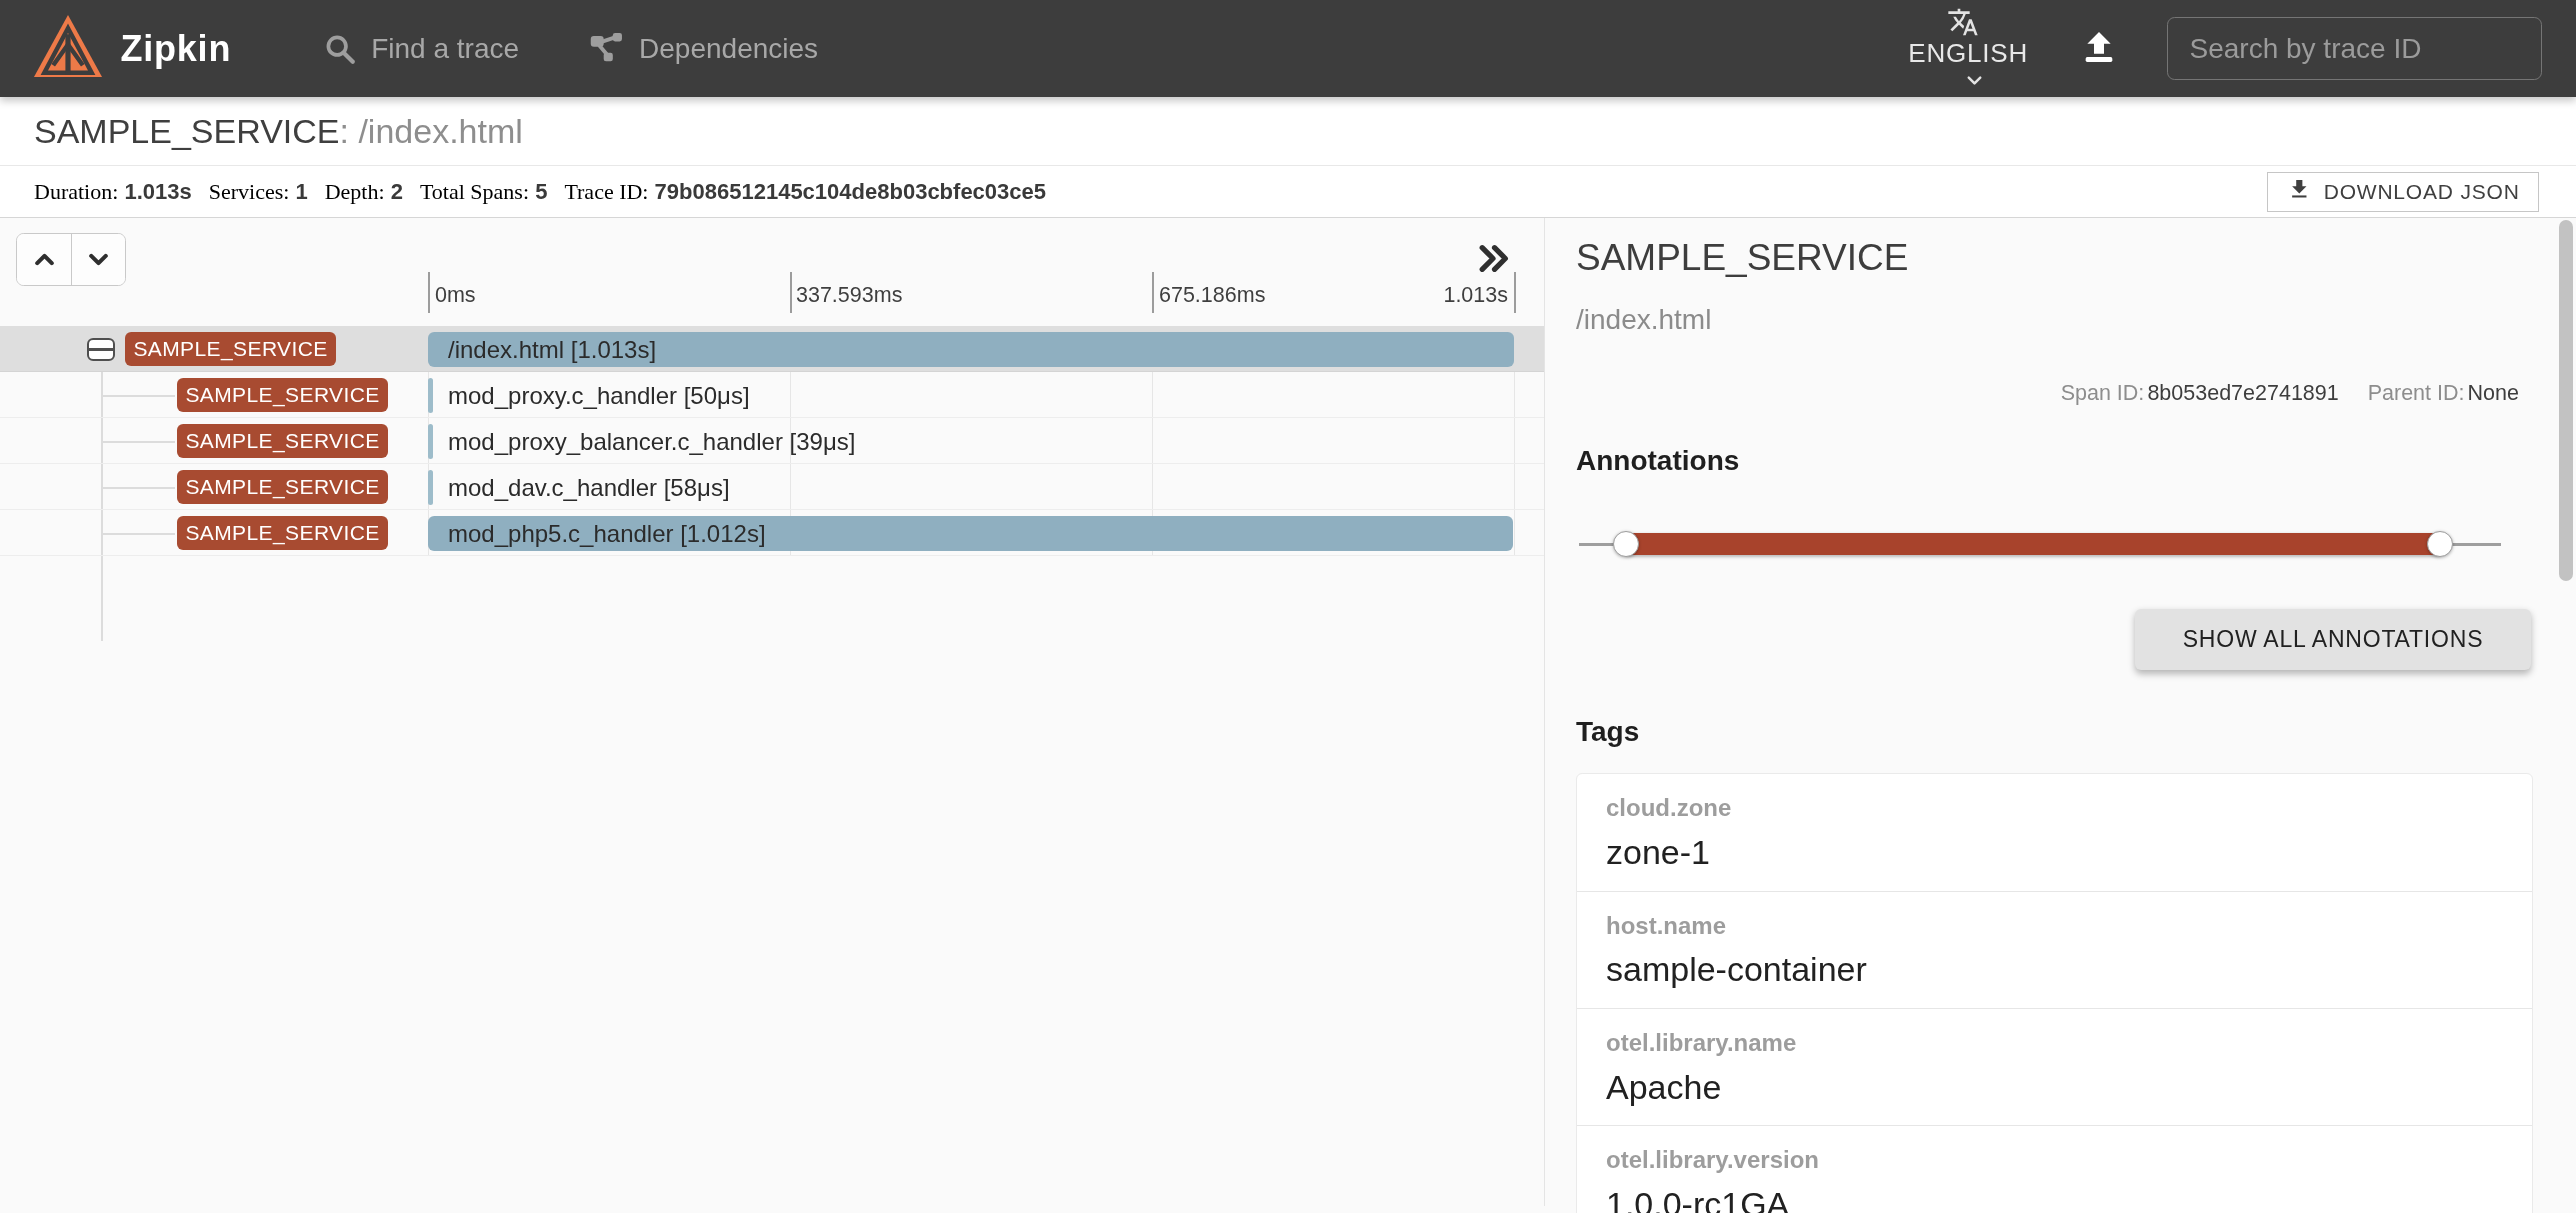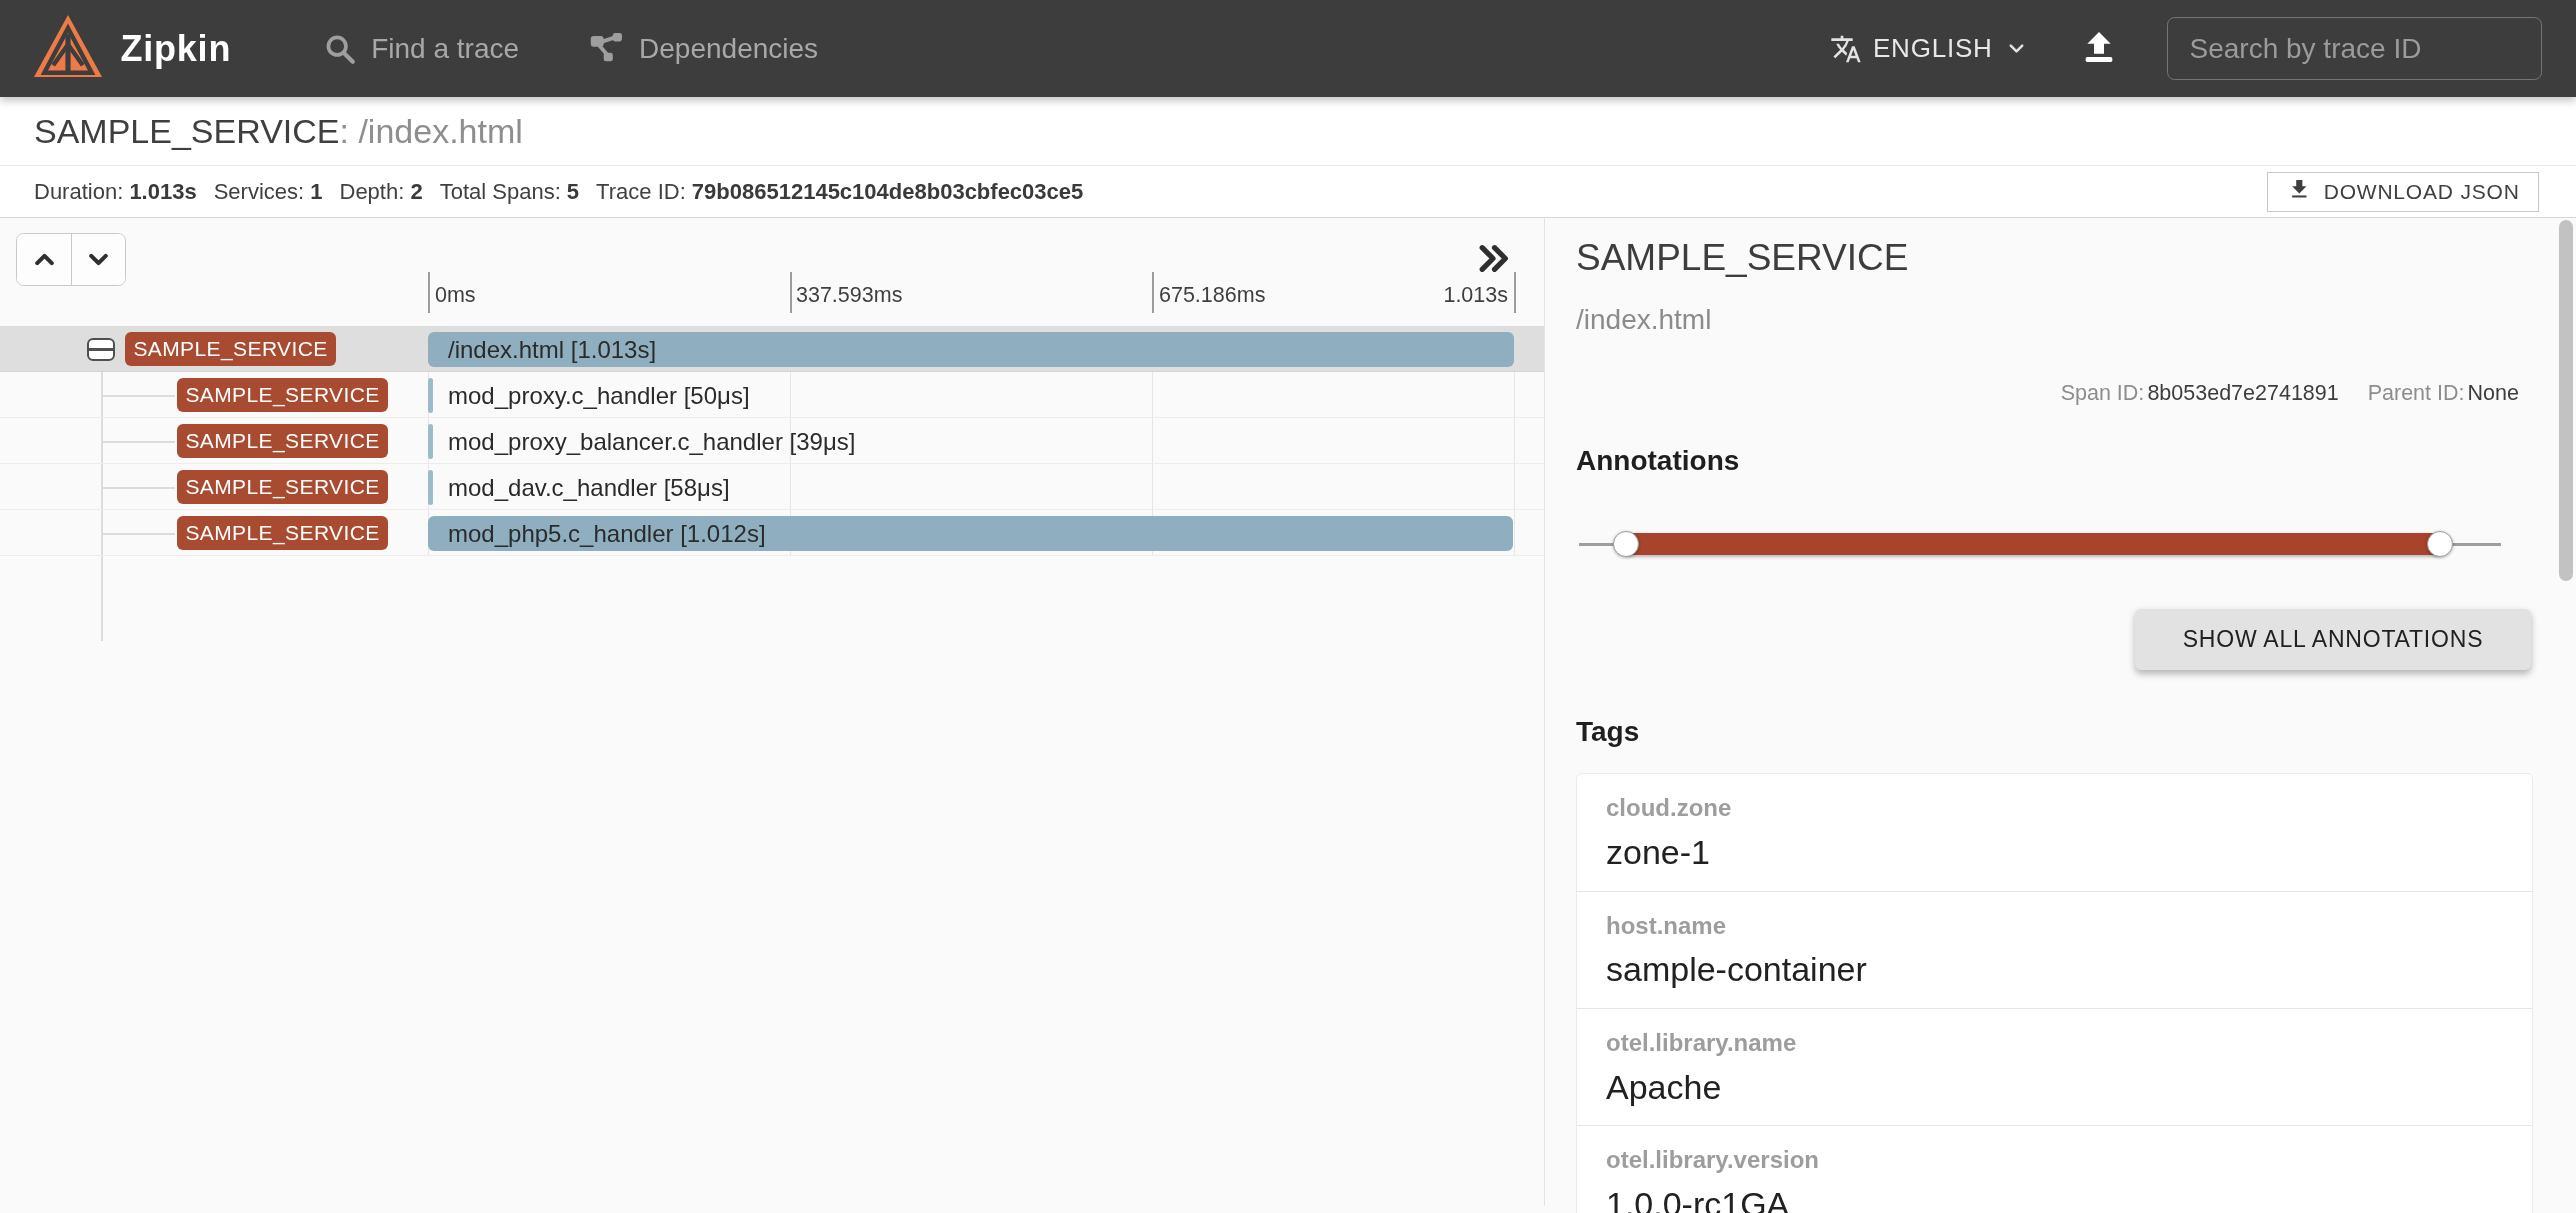--- a/index.html
+++ b/index.html
@@ -9,38 +9,38 @@
   
   .nav { position:relative; height:97px; background:#3d3d3d; display:flex; align-items:center;
          padding:0 34px 0 31px; box-shadow:0 3.8px 7.7px rgba(0,0,0,.22); z-index:30; }
   .brand-logo { width:74px; height:74px; flex:0 0 auto; }
   .brand-name { color:#ffffff; font-size:36px; font-weight:bold; margin-left:15.4px; letter-spacing:0.8px;text-align:right; }
   .nav-link { display:flex; align-items:center; color:#a8a8a8; font-size:28px; cursor:pointer; }
   .nav-link .ic { margin-right:14px; display:flex; }
   .nav-link.find { margin-left:92px; }
   .nav-link.deps { margin-left:71px; }
   .nav-spacer { flex:1; }
-  .lang { display:flex; align-items:center; color:#e8e8e8; font-size:26px; letter-spacing:0.8px; cursor:pointer; }
+  .lang { display:flex; align-items:center; color:#e8e8e8; font-size:26px; letter-spacing:0.8px; cursor:pointer;flex-direction:column; }
   .lang .ic { margin-right:10.8px; display:flex; }
   .lang .caret { margin-left:12.3px; display:flex; }
   .upload-btn { margin:0 48px 0 51px; display:flex; cursor:pointer; }
   .trace-search { width:375px; height:63px; background:transparent; border:1.5px solid #757575;
                   border-radius:7.7px; color:#d8d8d8; font-size:28px; padding:0 21.5px;
                   font-family:"Liberation Sans", sans-serif; outline:none; }
   .trace-search::placeholder { color:#9b9b9b; }
 
   
   .page-head { background:#fff; padding:15.4px 0 14px 34px; border-bottom:0.8px solid #e8e8e8; }
   .page-title { font-size:34px; }
   .page-title .svc { color:#3f3f3f; }
   .page-title .spn { color:#8e8e8e; }
   .info-bar { background:#fff; height:52px; display:flex; align-items:center; padding:0 37px 0 34px;
               border-bottom:0.8px solid #d6d6d6; font-size:22px; }
   .stat { margin-right:17px; white-space:nowrap; }
-  .stat .lbl { color:#404040; }
+  .stat .lbl { color:#000000;font-family:Liberation Serif, serif; }
   .stat .val { color:#3a3a3a; font-weight:bold; margin-left:6.1px; }
   .info-spacer { flex:1; }
   .dl-btn { display:flex; align-items:center; gap:12.3px; border:1.5px solid #c6c6c6; border-radius:0;
             background:#fff; height:40px; padding:0 18.4px; font-size:21px; color:#3f3f3f;
             letter-spacing:0.8px; cursor:pointer; font-family:"Liberation Sans", sans-serif; }
 
   
   .main { position:relative; height:988px; }
   .left-panel { position:absolute; left:0; top:0; width:1544px; height:100%; background:#fafafa; }
   .panel-divider { position:absolute; left:1544px; top:0; bottom:0; width:1.5px; background:#e4e4e4; }

